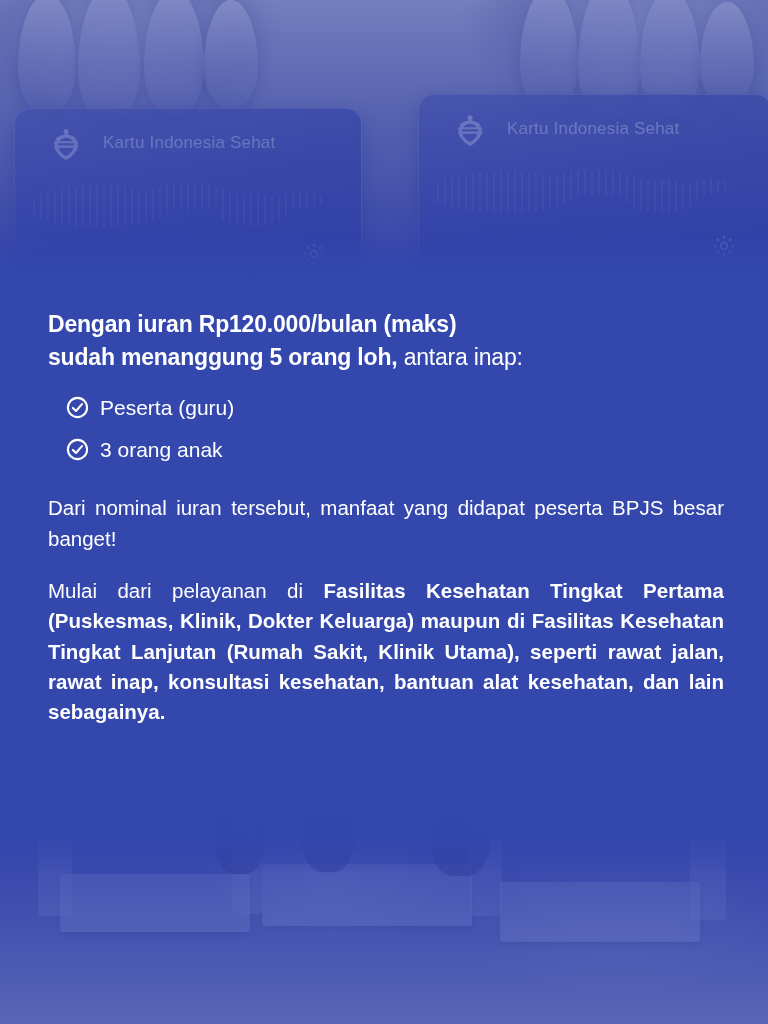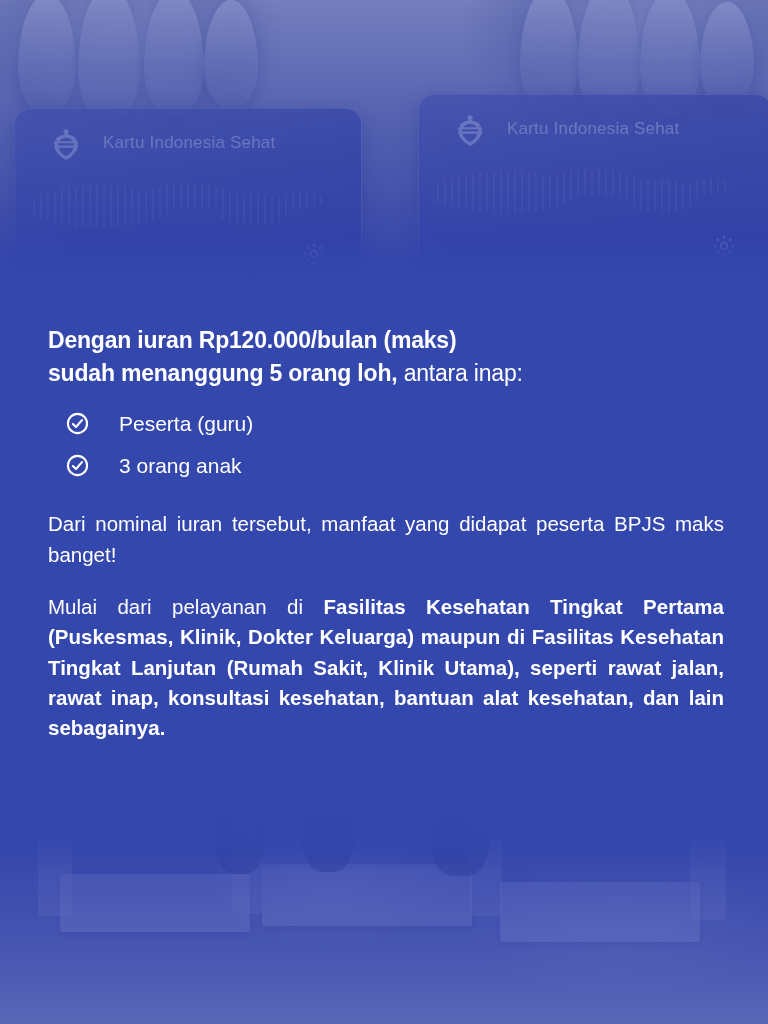--- a/index.html
+++ b/index.html
@@ -140,21 +140,21 @@
     position: absolute;
     left: 0; right: 0; bottom: 150px; height: 70px;
     background: linear-gradient(180deg, #3347ad 0%, rgba(51,71,173,0.82) 45%, rgba(51,71,173,0) 100%);
   }
 
   
   .content {
     position: absolute;
     left: 48px;
     right: 44px;
-    top: 324px;
+    top: 308px;
     color: #ffffff;
   }
   .headline {
     font-size: 23px;
     line-height: 1.42;
     margin: 0 0 22px 0;
     letter-spacing: -0.2px;
   }
   .headline .bold {
     font-weight: bold;
@@ -164,21 +164,21 @@
   }
 
   .check-list {
     list-style: none;
     margin: 0 0 30px 0;
     padding: 0 0 0 18px;
   }
   .check-list li {
     display: flex;
     align-items: center;
-    gap: 30px;
+    gap: 11px;
     font-size: 21px;
     line-height: 1.2;
     margin-bottom: 16px;
     font-weight: normal;
   }
   .check-icon {
     flex: 0 0 auto;
     width: 23px; height: 23px;
     color: #ffffff;
   }
@@ -289,20 +289,20 @@
         <span class="check-icon">
           <svg viewBox="0 0 24 24" width="23" height="23" fill="none" stroke="currentColor" stroke-width="2.2" stroke-linecap="round" stroke-linejoin="round" aria-hidden="true">
             <circle cx="12" cy="12" r="10"></circle>
             <path d="M7.2 12.4l3.2 3.2 6.3-7.1"></path>
           </svg>
         </span>
         <span>3 orang anak</span>
       </li>
     </ul>
 
-    <p class="para">Dari nominal iuran tersebut, manfaat yang didapat peserta BPJS maks banget!</p>
+    <p class="para">Dari nominal iuran tersebut, manfaat yang didapat peserta BPJS besar banget!</p>
 
     <p class="para strong-block">
       <span class="light">Mulai dari pelayanan di </span><span>Fasilitas Kesehatan Tingkat Pertama (Puskesmas, Klinik, Dokter Keluarga) maupun di Fasilitas Kesehatan Tingkat Lanjutan (Rumah Sakit, Klinik Utama), seperti rawat jalan, rawat inap, konsultasi kesehatan, bantuan alat kesehatan, dan lain sebagainya.</span>
     </p>
 
   </div>
 </div>
 
 </body></html>

